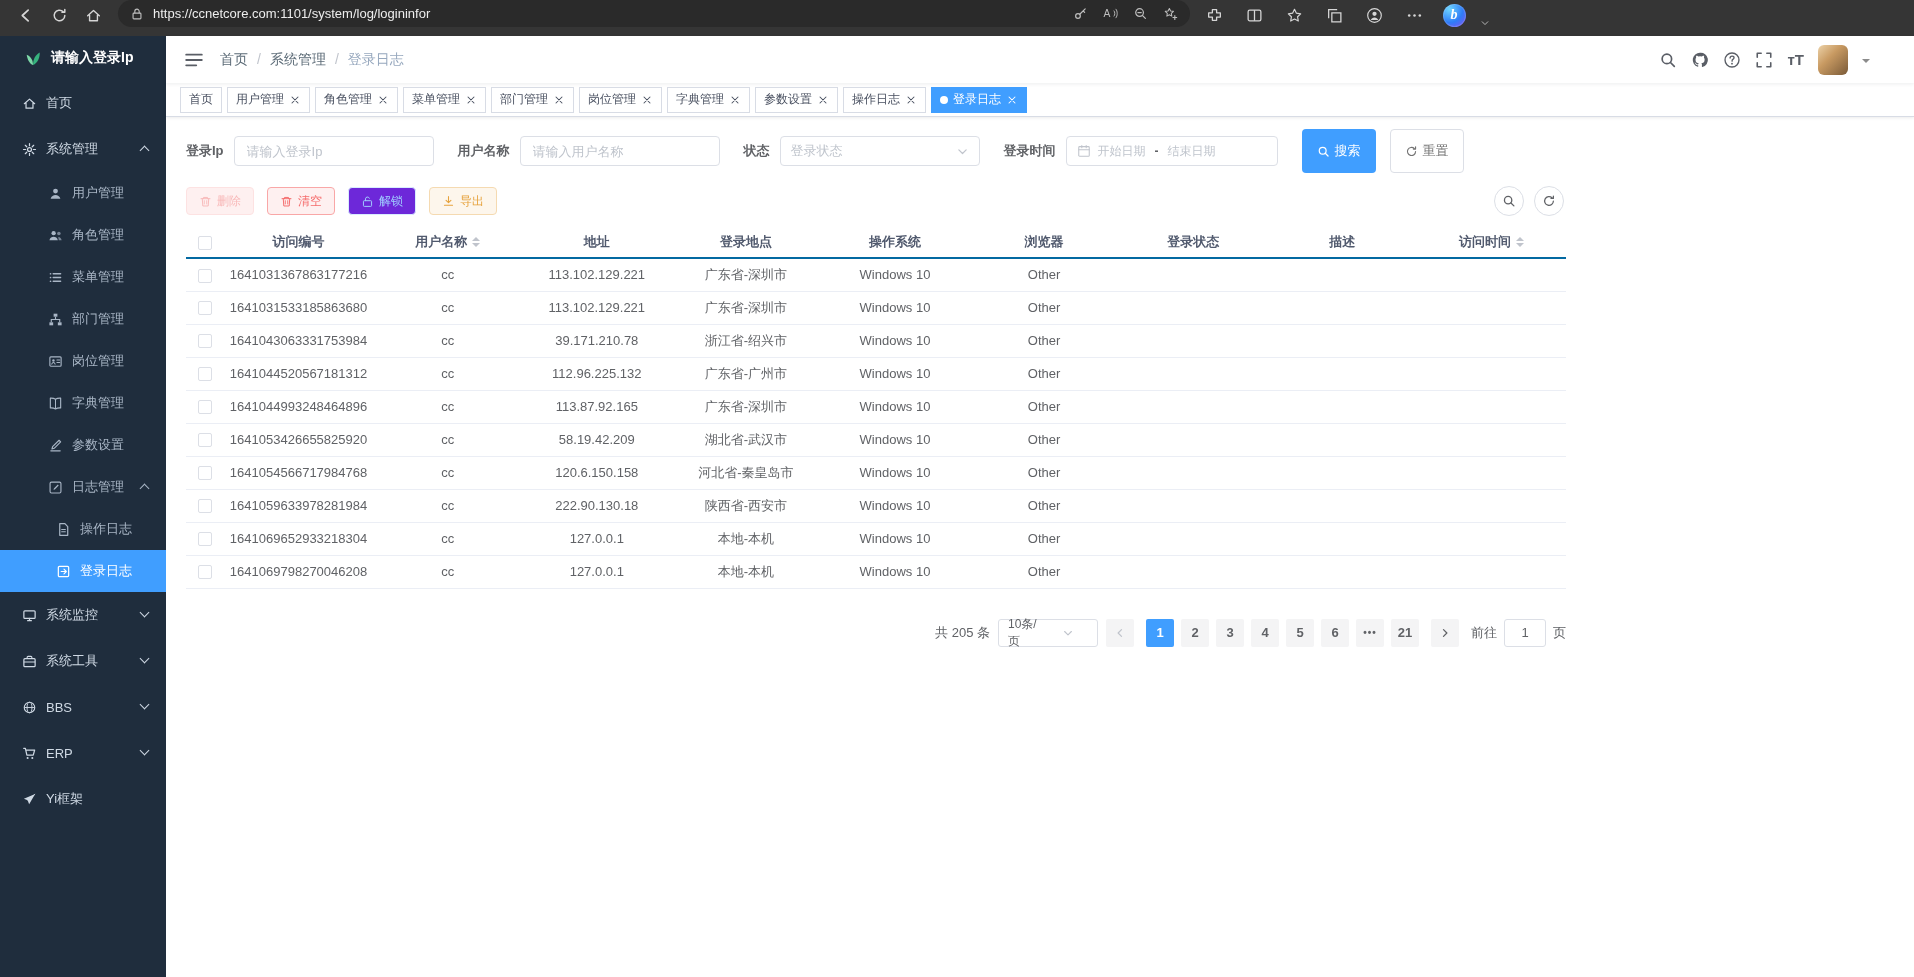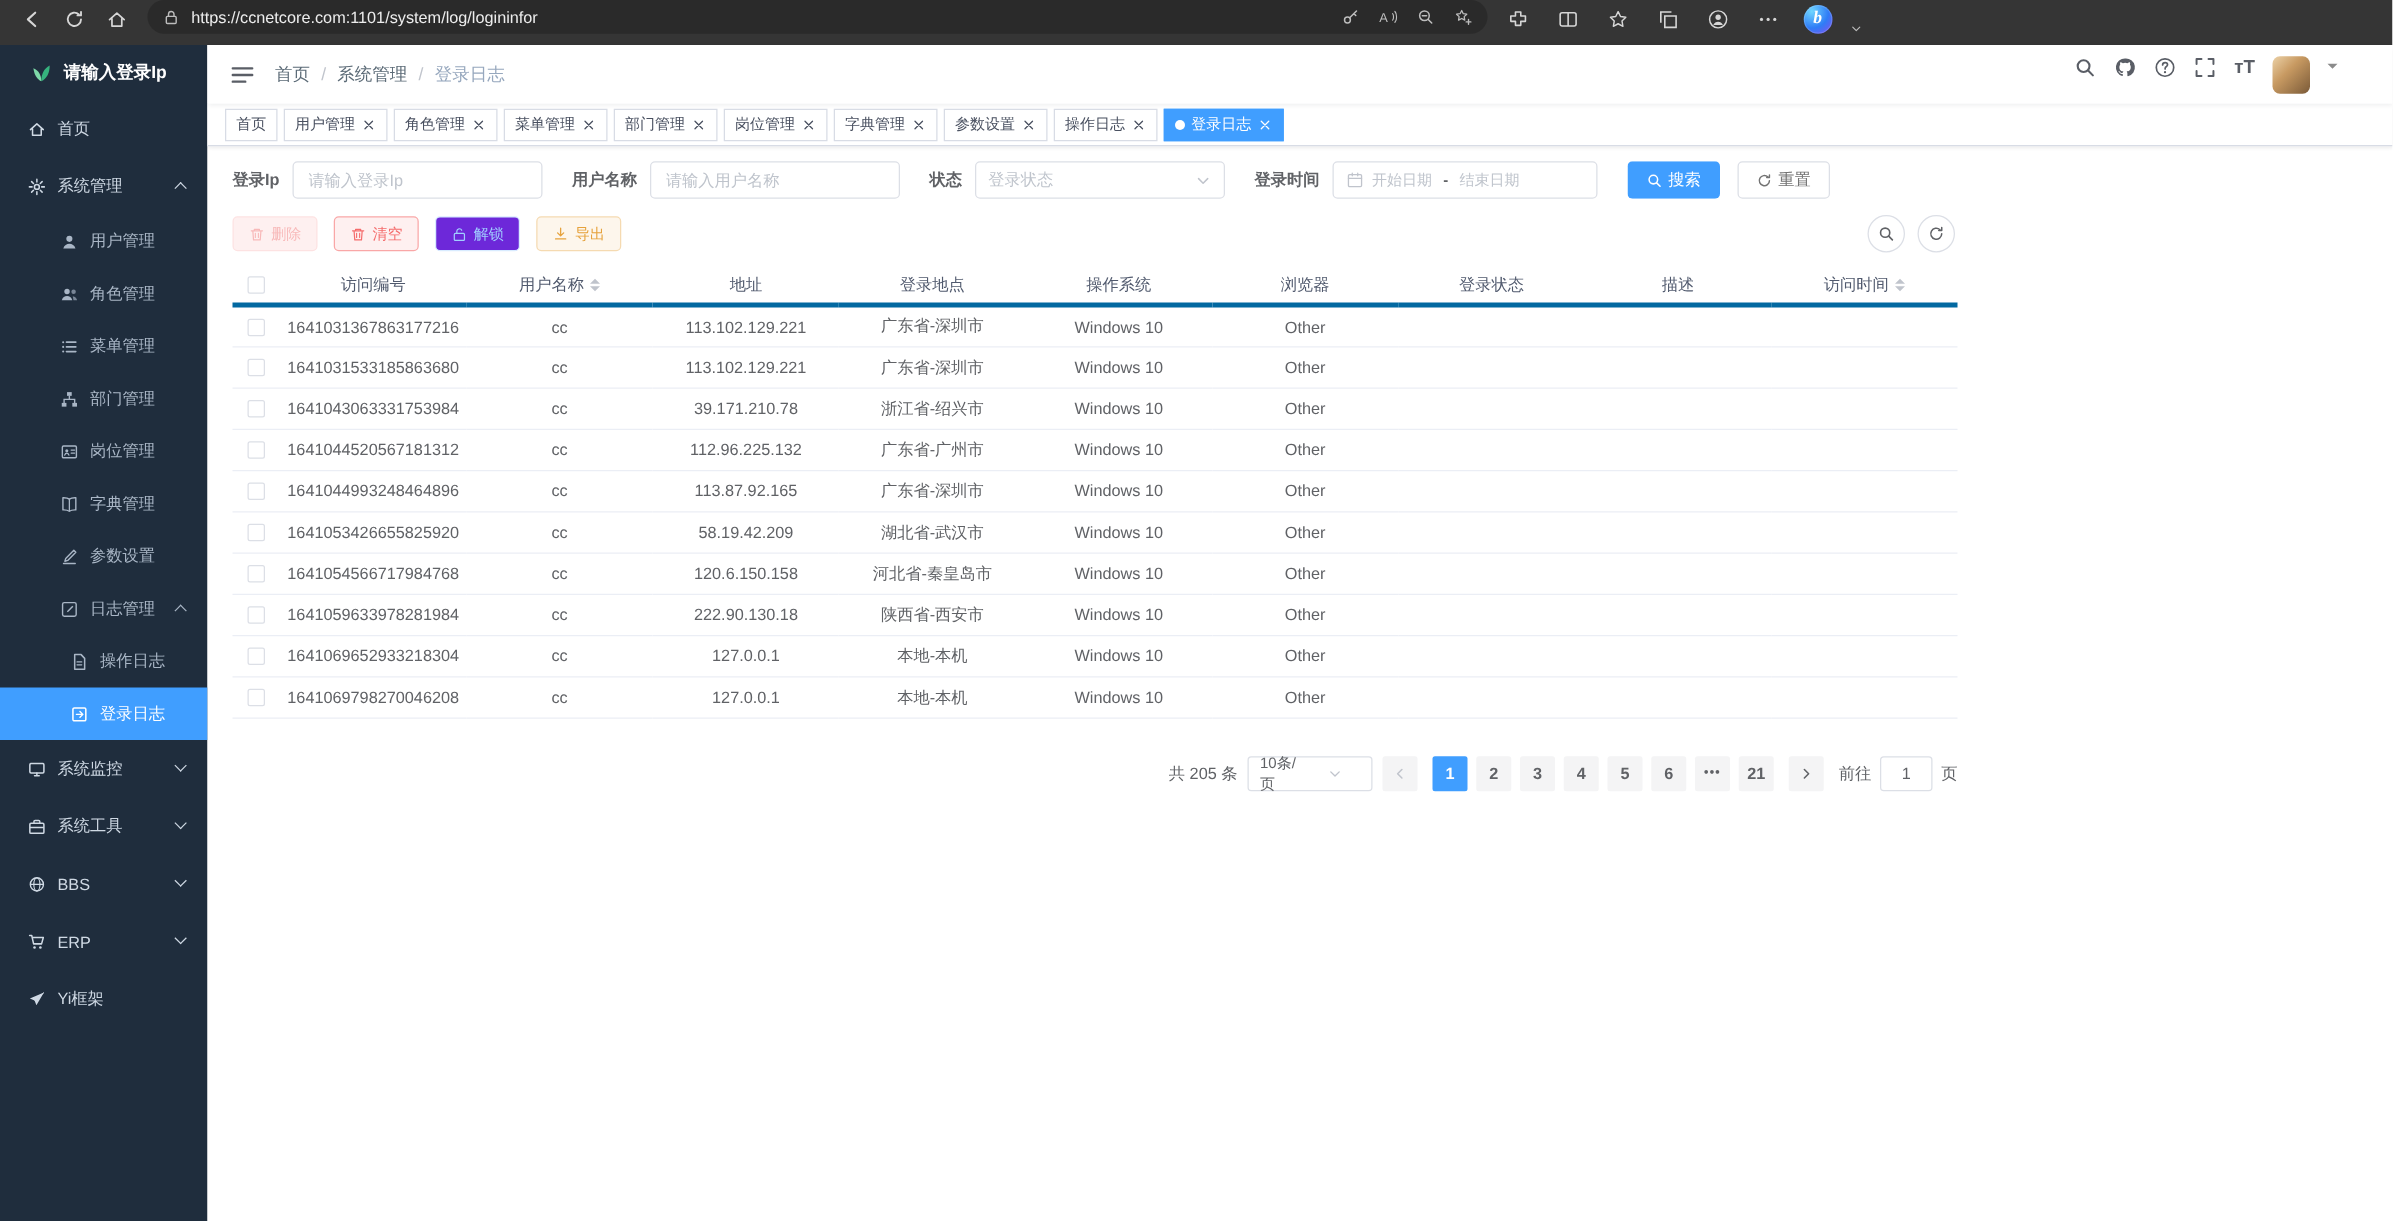--- a/index.html
+++ b/index.html
@@ -47,21 +47,21 @@
   .main{flex:1;display:flex;flex-direction:column;background:#fff;min-width:0}
 
   
   .navbar{height:47px;display:flex;align-items:center;padding:0 18px;box-shadow:0 1px 4px rgba(0,21,41,.08);position:relative;z-index:3;background:#fff}
   .hamburger{width:20px;height:20px;color:#5a5e66;cursor:pointer}
   .breadcrumb{display:flex;align-items:center;margin-left:16px;font-size:14px}
   .crumb{cursor:pointer}
   .crumb.link{color:#5c6b77}
   .crumb.current{color:#97a8be;cursor:default}
   .crumb:not(:last-child)::after{content:"/";color:#c0c4cc;margin:0 9px}
-  .nav-right{margin-left:auto;display:flex;align-items:flex-start;gap:14px;color:#5a5e66;padding-right:26px}
+  .nav-right{margin-left:auto;display:flex;align-items:center;gap:14px;color:#5a5e66;padding-right:26px}
   .nav-right .icon{width:18px;height:18px;cursor:pointer}
   .font-icon{font-size:15px;font-weight:bold;cursor:pointer;color:#5a5e66}
   .avatar{width:30px;height:30px;border-radius:6px;cursor:pointer;
     background:linear-gradient(135deg,#ecd2a8 0%,#c89a62 40%,#7a5a38 100%)}
   .avatar-caret{width:0;height:0;border:4px solid transparent;border-top-color:#8b8b8b;margin-top:6px;cursor:pointer}
 
   
   .tabs-bar{height:34px;border-bottom:1px solid #d8dce5;box-shadow:0 1px 3px 0 rgba(0,0,0,.08);
     display:flex;align-items:center;padding-left:14px;gap:5px;position:relative;z-index:2;background:#fff}
   .tab{display:inline-flex;align-items:center;height:26px;padding:0 8px;border:1px solid #d8dce5;background:#fff;
@@ -80,40 +80,40 @@
   .f-input{height:30px;width:200px;border:1px solid #dcdfe6;border-radius:4px;padding:0 12px;font-size:13px;color:#15803d;outline:none;background:#fff}
   .f-input::placeholder{color:#bfc4cc}
   .f-select{height:30px;width:200px;border:1px solid #dcdfe6;border-radius:4px;display:flex;align-items:center;padding:0 10px;cursor:pointer;background:#fff}
   .f-select .ph{font-size:13px;color:#bfc4cc;flex:1}
   .f-select .icon{width:13px;height:13px;color:#c0c4cc}
   .f-date{height:30px;width:212px;border:1px solid #dcdfe6;border-radius:4px;display:flex;align-items:center;padding:0 10px;gap:7px;cursor:pointer;background:#fff}
   .f-date .icon{width:14px;height:14px;color:#c0c4cc}
   .f-date .ph{font-size:12px;color:#bfc4cc;white-space:nowrap}
   .f-date .sep{font-size:12px;color:#606266;margin:0 2px;font-weight:bold}
 
-  .btn{display:inline-flex;align-items:center;justify-content:center;gap:5px;height:30px;border-radius:4px;
+  .btn{display:inline-flex;align-items:center;justify-content:center;gap:5px;height:44px;border-radius:4px;
     font-size:13px;cursor:pointer;border:1px solid transparent;padding:0 14px;white-space:nowrap}
   .btn .icon{width:13px;height:13px}
   .btn-primary{background:#409eff;color:#fff}
   .btn-plain{background:#fff;border-color:#dcdfe6;color:#737373}
 
   .toolbar{display:flex;align-items:center;margin-top:13px}
   .btn-sm{height:28px;padding:0 12px;font-size:12px}
   .mr{margin-right:13px}
   .btn-danger-dis{background:#fef0f0;border-color:#fde2e2;color:#f8b9b9;cursor:not-allowed}
   .btn-danger{background:#fef0f0;border-color:#f9a7a7;color:#f56c6c}
   .btn-primary-dis{background:#6d28d9;border-color:#d9ecff;color:#a0cfff;cursor:not-allowed}
   .btn-warning{background:#fdf6ec;border-color:#f5dab1;color:#e6a23c}
   .tool-circles{margin-left:auto;display:flex;gap:10px;margin-right:2px}
   .circle-btn{width:30px;height:30px;border-radius:50%;border:1px solid #dcdfe6;display:flex;align-items:center;justify-content:center;color:#606266;cursor:pointer;background:#fff}
   .circle-btn .icon{width:14px;height:14px}
 
   
   .data-table{width:100%;border-collapse:collapse;margin-top:11px;table-layout:fixed;font-size:13px}
-  .data-table th{height:31px;font-weight:400;color:#515a6e;border-bottom:4px solid #0369a1;text-align:center;white-space:nowrap}
+  .data-table th{height:31px;font-weight:700;color:#515a6e;border-bottom:2px solid #0369a1;text-align:center;white-space:nowrap}
   .data-table td{height:33px;color:#606266;border-bottom:1px solid #ebeef5;text-align:center;white-space:nowrap;overflow:hidden}
   .col-cbx{width:38px}
   .cbx{display:inline-block;width:14px;height:14px;border:1px solid #dcdfe6;border-radius:2px;background:#fff;cursor:pointer;vertical-align:middle}
   .th-inner{display:inline-flex;align-items:center;gap:3px}
   .sort{display:none;flex-direction:column;margin-left:2px}
   .sort.on{display:inline-flex}
   .sort i{display:block;width:0;height:0;border:4px solid transparent}
   .sort .cu{border-bottom-color:#c0c4cc;margin-bottom:2px}
   .sort .cd{border-top-color:#c0c4cc}
 

